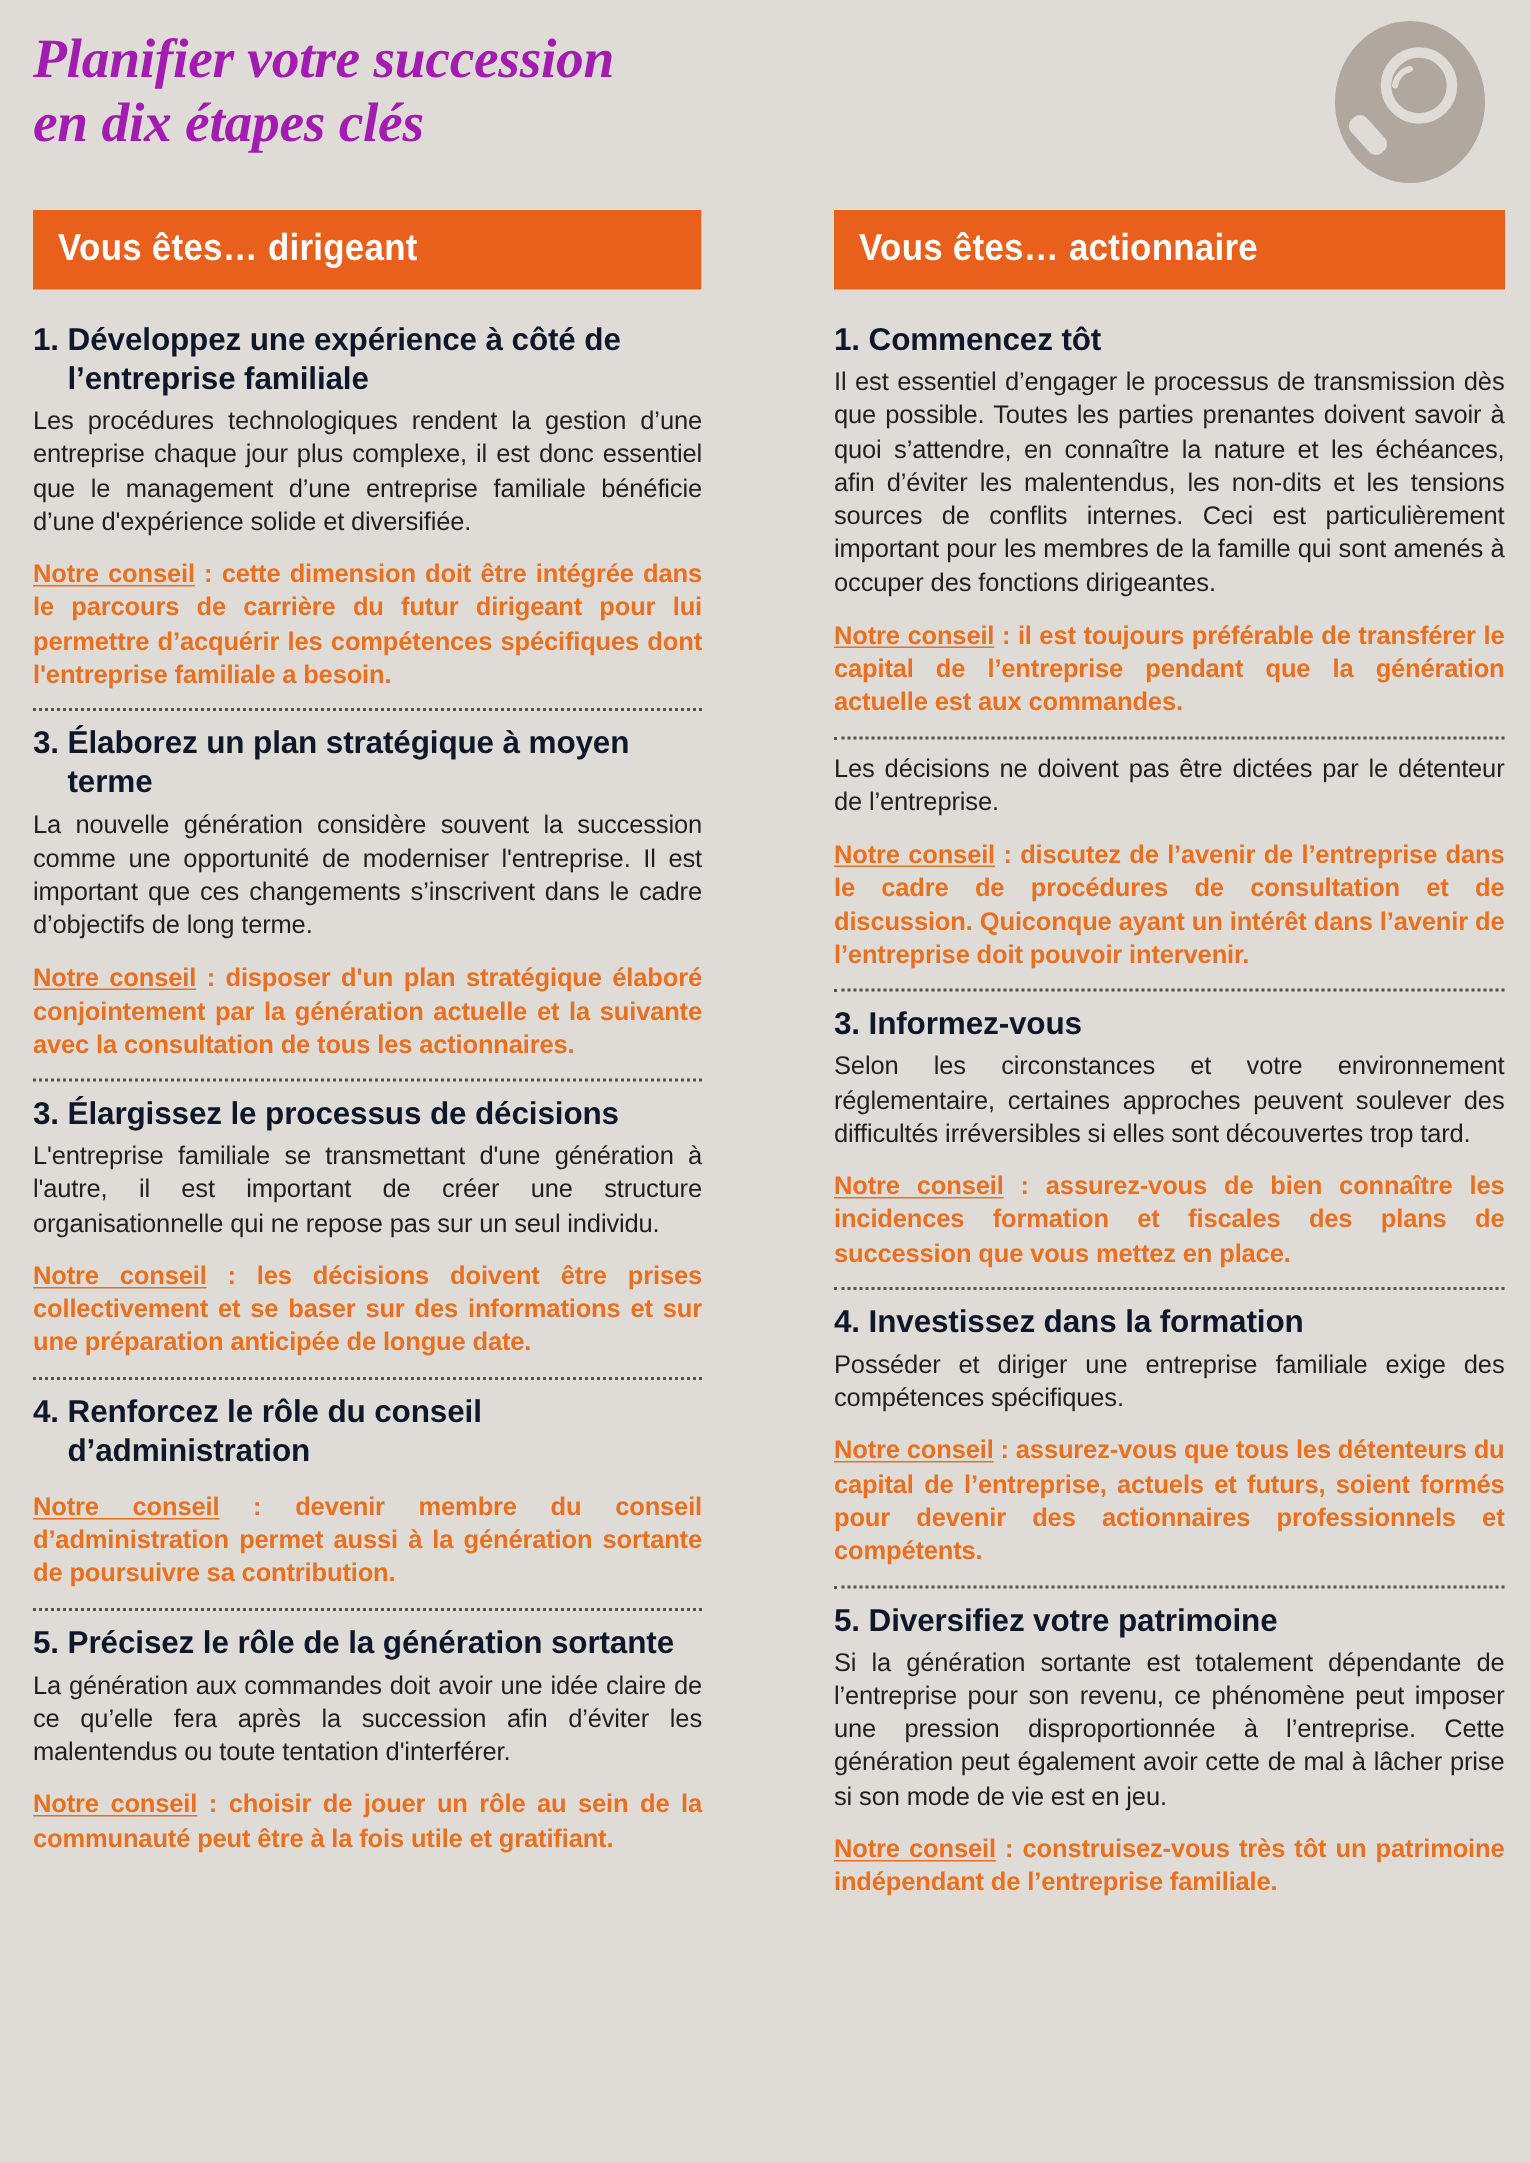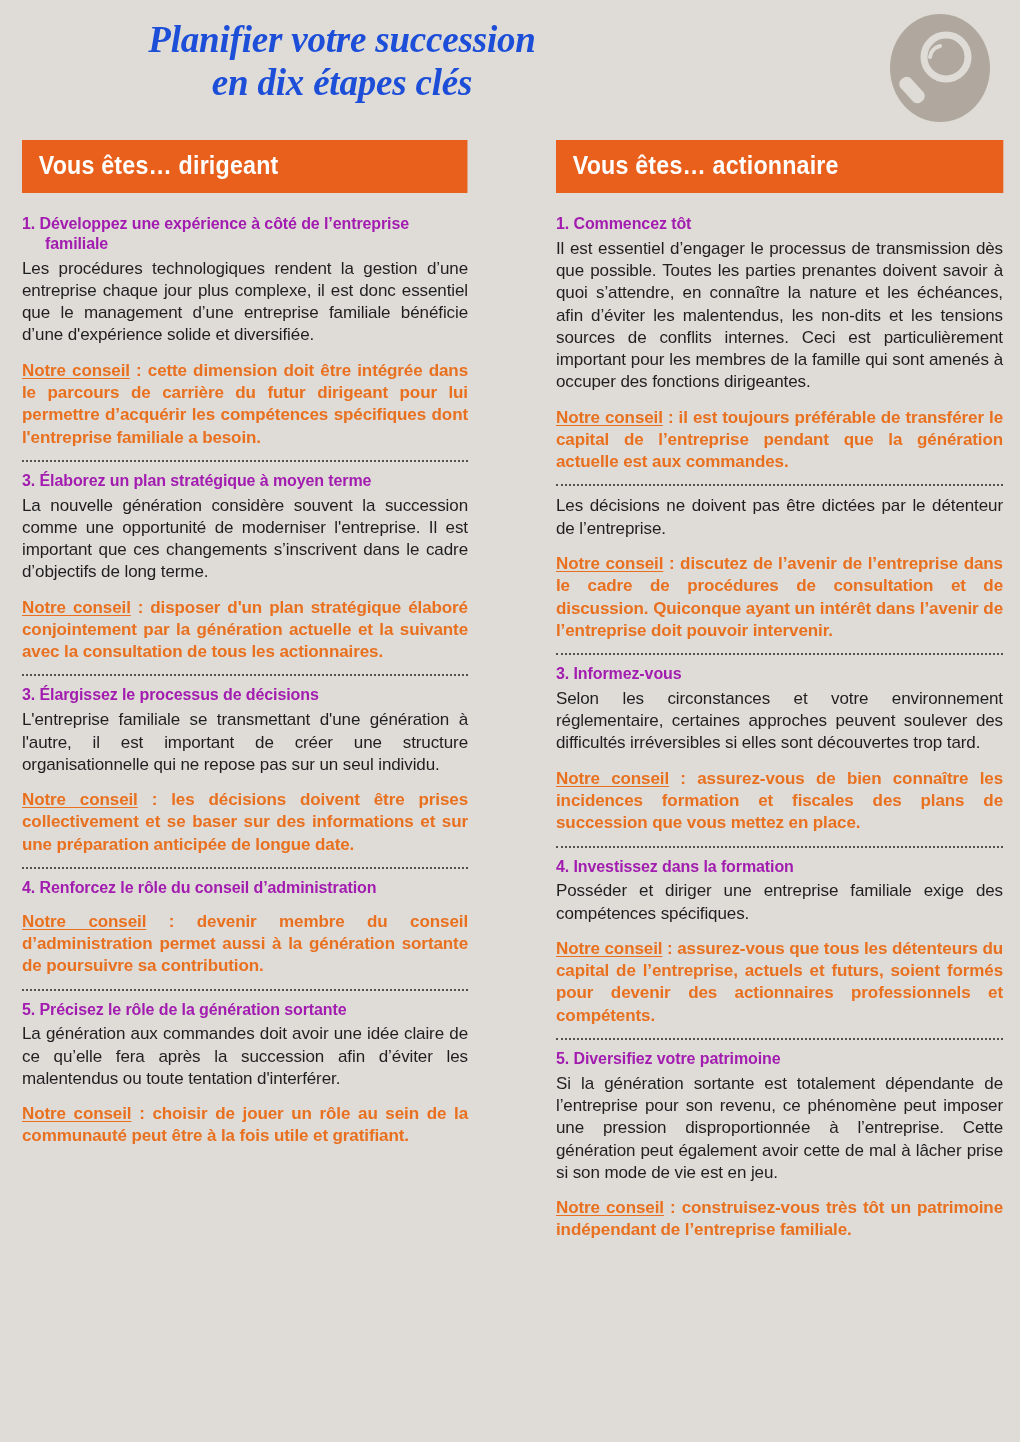--- a/index.html
+++ b/index.html
@@ -27,26 +27,25 @@
     height: 140px;
     padding: 18px 20px 0 22px;
     box-sizing: border-box;
   }
   .title {
     font-family: "Liberation Serif", serif;
     font-style: italic;
     font-weight: bold;
     font-size: 37px;
     line-height: 1.17;
-    color: #1d4ed8;
+    color: #a21caf;
     letter-spacing: -0.2px;
     margin: 0;
     max-width: 640px;
     white-space: pre-line;
-    text-align: center;
   }
   .magnifier-badge {
     position: absolute;
     top: 12px;
     right: 28px;
     width: 104px;
     height: 112px;
   }
 
   
@@ -90,23 +89,23 @@
   
   .section {
     margin-bottom: 0;
   }
   .section-divider {
     border-top: 2px dotted #55514c;
     margin: 11px 0 9px 0;
     height: 0;
   }
   .sec-title {
-    font-size: 16px;
-    font-weight: bold;
-    color: #a21caf;
+    font-size: 21px;
+    font-weight: bold;
+    color: #0f172a;
     line-height: 1.24;
     margin: 0 0 4px 0;
     padding-left: 23px;
     text-indent: -23px;
     letter-spacing: -0.1px;
   }
   .sec-body {
     font-size: 17px;
     color: #1f1f1f;
     line-height: 1.31;

